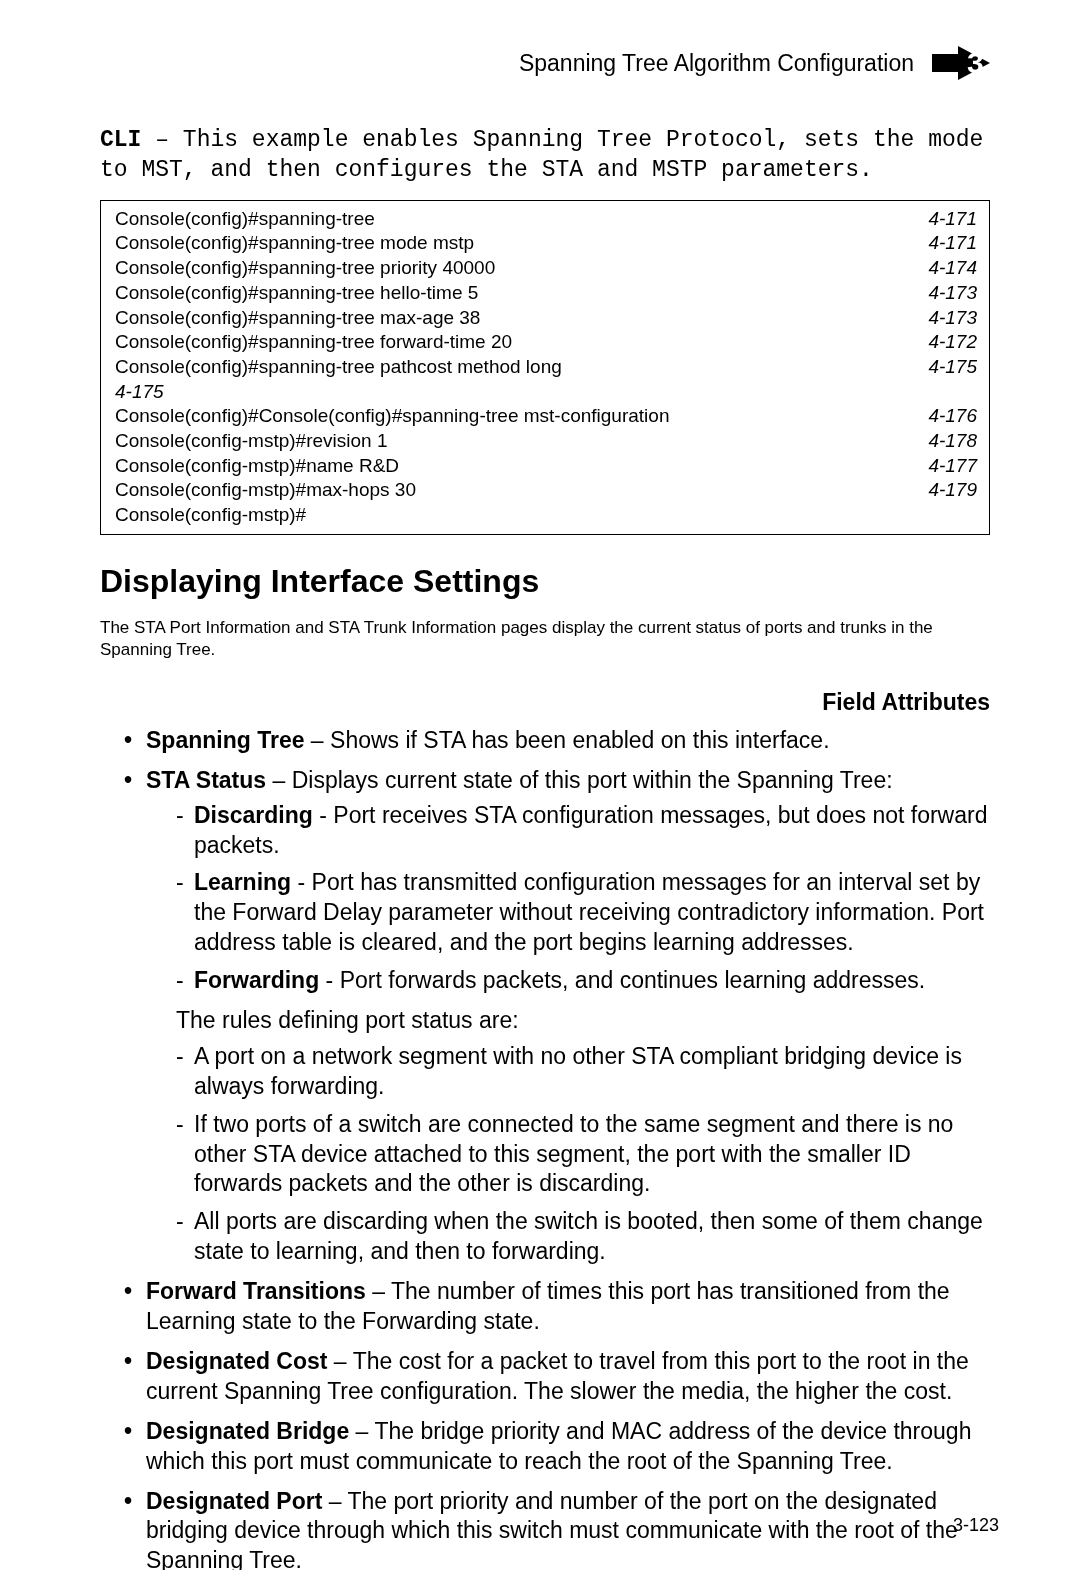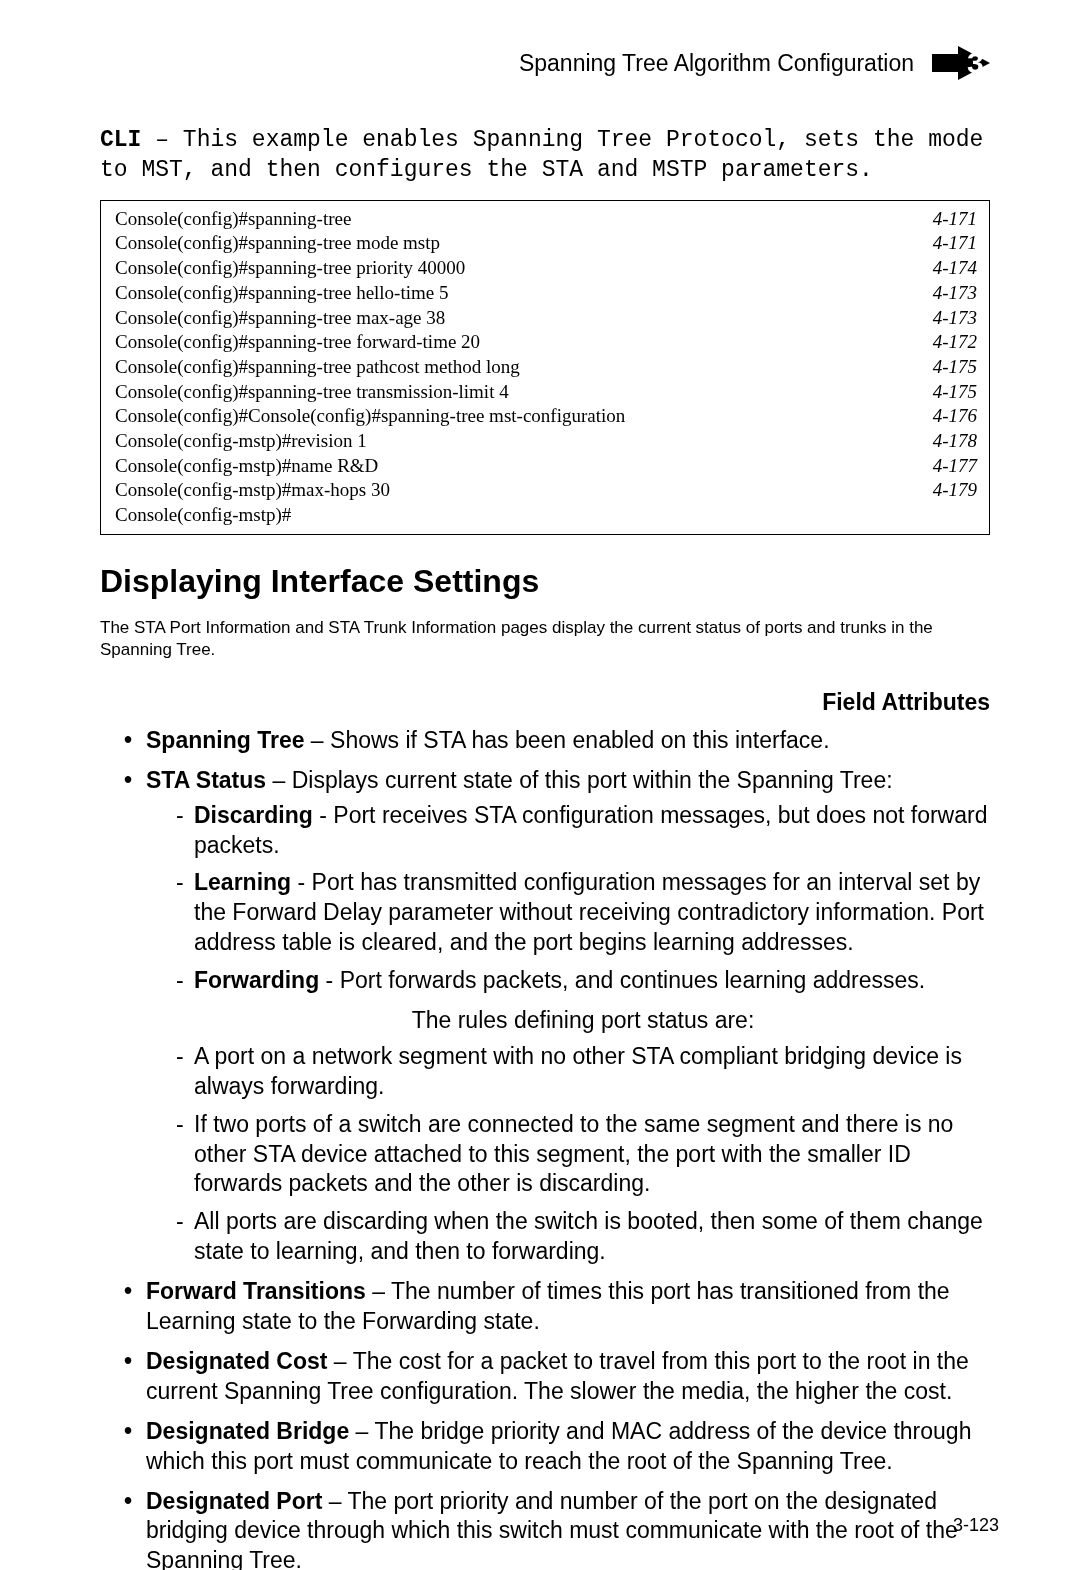--- a/index.html
+++ b/index.html
@@ -36,21 +36,21 @@
     font-size: 23px;
     line-height: 1.3;
     margin-bottom: 14px;
     font-family: Liberation Mono, monospace;
   }
   .intro b { font-weight: bold; }
 
   .codebox {
     border: 1px solid #000;
     padding: 6px 12px 6px 14px;
-    font-family: Liberation Serif, serif;
+    font-family: Liberation Sans, sans-serif;
     font-size: 19px;
     line-height: 1.3;
     margin-bottom: 28px;
   }
   .code-row {
     display: flex;
     justify-content: space-between;
     white-space: pre;
   }
   .code-row .ref { font-style: italic; }
@@ -101,21 +101,20 @@
     margin-bottom: 8px;
   }
   ul.sub-list > li::before {
     content: "-";
     position: absolute;
     left: 0;
     top: 0;
   }
   .rules-intro {
     margin: 10px 0 6px 30px;
-    text-align: center;
   }
   .page-num {
     position: absolute;
     bottom: 34px;
     right: 81px;
     font-size: 18px;
   }
 </style>
 </head>
 <body>
@@ -137,21 +136,21 @@
   </p>
 
   <div class="codebox" id="codebox">
       <div class="code-row"><span>Console(config)#spanning-tree</span><span class="ref">4-171</span></div>
       <div class="code-row"><span>Console(config)#spanning-tree mode mstp</span><span class="ref">4-171</span></div>
       <div class="code-row"><span>Console(config)#spanning-tree priority 40000</span><span class="ref">4-174</span></div>
       <div class="code-row"><span>Console(config)#spanning-tree hello-time 5</span><span class="ref">4-173</span></div>
       <div class="code-row"><span>Console(config)#spanning-tree max-age 38</span><span class="ref">4-173</span></div>
       <div class="code-row"><span>Console(config)#spanning-tree forward-time 20</span><span class="ref">4-172</span></div>
       <div class="code-row"><span>Console(config)#spanning-tree pathcost method long</span><span class="ref">4-175</span></div>
-      <div class="code-row"><span>Console(config)#spanning-tree transmission-limit 4</span><span class="ref">4-175</span></div>
+      <div class="code-row"><span class="ref">4-175</span></div>
       <div class="code-row"><span>Console(config)#Console(config)#spanning-tree mst-configuration</span><span class="ref">4-176</span></div>
       <div class="code-row"><span>Console(config-mstp)#revision 1</span><span class="ref">4-178</span></div>
       <div class="code-row"><span>Console(config-mstp)#name R&amp;D</span><span class="ref">4-177</span></div>
       <div class="code-row"><span>Console(config-mstp)#max-hops 30</span><span class="ref">4-179</span></div>
       <div class="code-row"><span>Console(config-mstp)#</span><span class="ref"></span></div>
     </div>
 
   <h2 class="section">Displaying Interface Settings</h2>
   <p class="section-intro">The STA Port Information and STA Trunk Information pages display the current status of ports and trunks in the Spanning Tree.</p>
 

